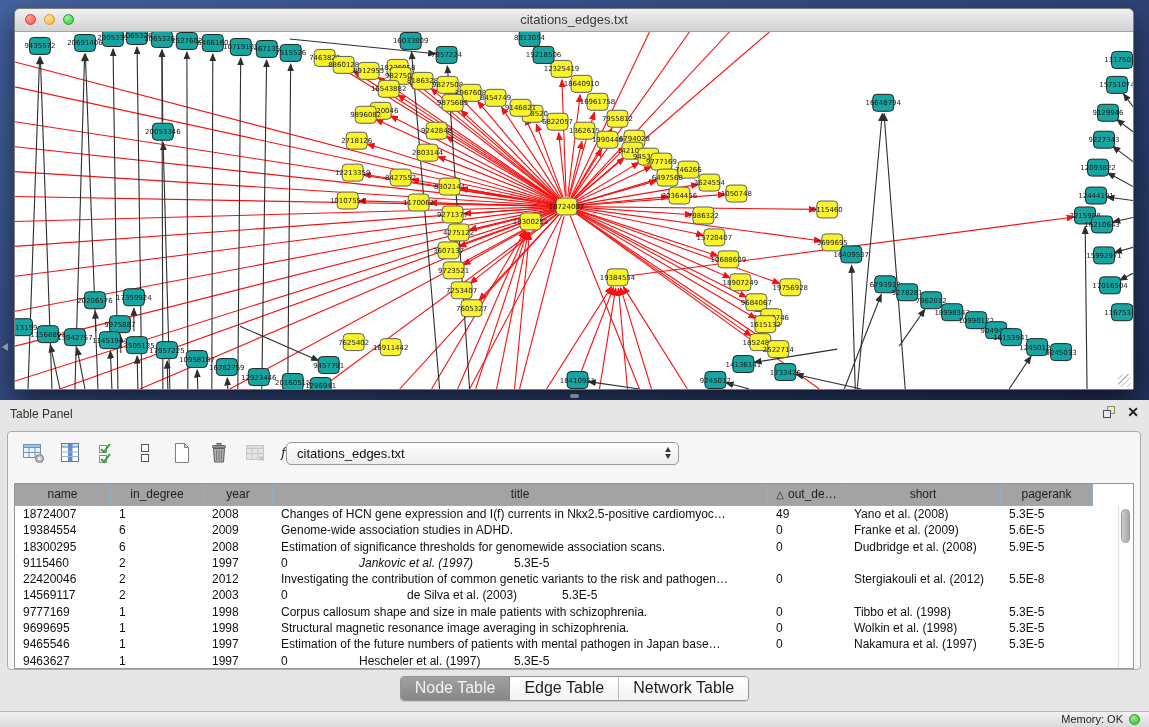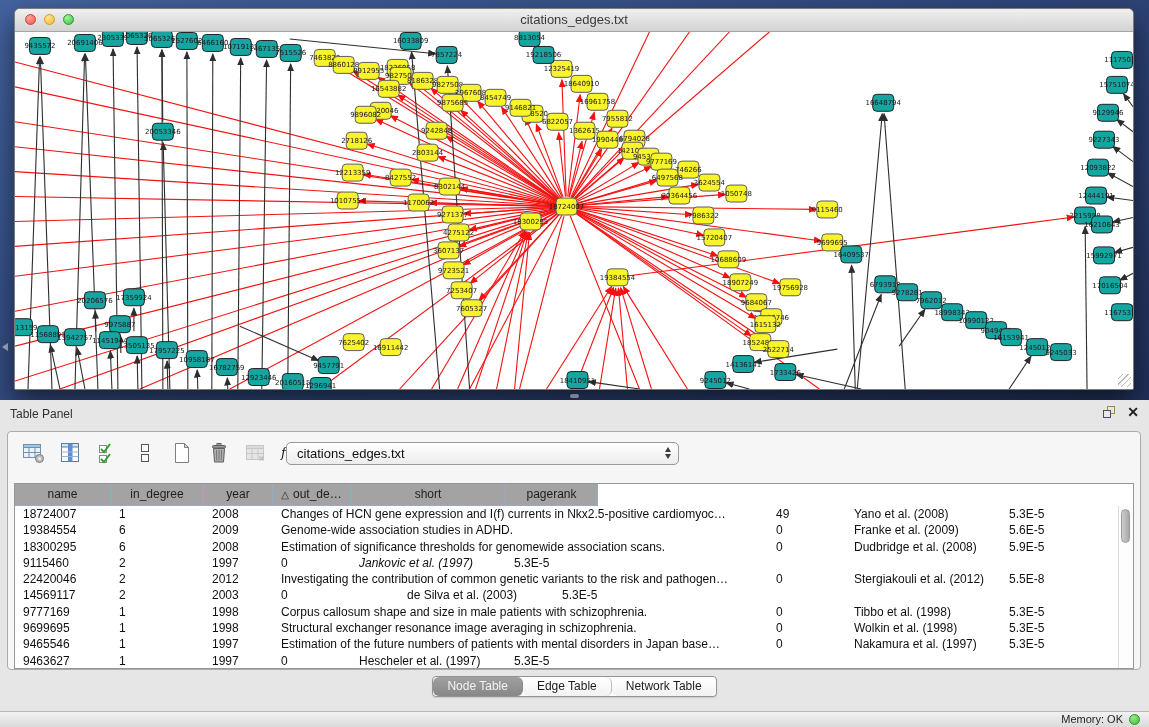--- a/index.html
+++ b/index.html
@@ -56,22 +56,22 @@
   .sort-glyph{font-size:10px;margin-right:4px;color:#2a2a2a;}
   .trow{display:flex;height:16.3px;line-height:16px;font-size:12px;color:#101010;}
   .td{box-sizing:border-box;padding-left:8px;white-space:nowrap;overflow:hidden;}
   .vscroll{position:absolute;right:0;top:22px;bottom:0;width:14px;background:#fdfdfd;border-left:1px solid #dcdcdc;}
   .vthumb{position:absolute;left:2px;top:3px;width:9px;height:34px;border-radius:5px;
           background:linear-gradient(90deg,#cdcdcd,#a8a8a8);border:1px solid #9a9a9a;box-sizing:border-box;}
 
   .tabs-row{position:absolute;left:0;top:276px;width:100%;display:flex;justify-content:center;}
   .seg{display:inline-flex;border:1px solid #949494;border-radius:4px;overflow:hidden;background:#fff;
        box-shadow:0 1px 1px rgba(0,0,0,.12);}
-  .seg-btn{padding:2px 14px 3px 14px;font-size:12px;color:#1d1d1d;background:linear-gradient(#ffffff,#f2f2f2);
-           border-right:1px solid #bdbdbd;border-radius:6px;}
+  .seg-btn{padding:2px 14px 3px 14px;font-size:16px;color:#1d1d1d;background:linear-gradient(#ffffff,#f2f2f2);
+           border-right:1px solid #bdbdbd;}
   .seg-btn:last-child{border-right:none;}
   .seg-btn.active{background:linear-gradient(#a0a0a0,#878787);color:#f4f4f4;border-right-color:#8a8a8a;}
 
   .status-bar{position:absolute;left:0;top:711px;width:1149px;height:16px;box-sizing:border-box;
               background:linear-gradient(#f2f2f2,#dadada);border-top:1px solid #b7b7b7;}
   .status-right{position:absolute;right:9px;top:1px;display:flex;align-items:center;gap:6px;
                 font-size:11px;color:#1e1e1e;}
   .mem-dot{width:11px;height:11px;border-radius:50%;box-sizing:border-box;
            background:radial-gradient(circle at 35% 30%,#94ee80,#3eb93a);border:1px solid #2f8f2e;}
 </style>
@@ -808,20 +808,21 @@
         <span class="arr-up"></span>
           <span class="arr-down"></span>
       </span>
     </div>
 
     <div class="table-wrap">
       <div class="thead" id="thead">
           <div class="th" style="width: 96px;">name</div>
           <div class="th" style="width: 93px;">in_degree</div>
           <div class="th" style="width: 69px;">year</div>
+          <div class="th" style="width: 495px;">title</div>
           <div class="th" style="width: 78px;"><span class="sort-glyph">△</span>out_de…</div>
           <div class="th" style="width: 155px;">short</div>
           <div class="th" style="width: 92px;">pagerank</div>
           <div class="th filler"></div>
         </div>
       <div id="tbody">
           <div class="trow">
             <div class="td" style="width: 96px;">18724007</div>
             <div class="td" style="width: 93px;">1</div>
             <div class="td" style="width: 69px;">2008</div>
@@ -879,30 +880,30 @@
             <div class="td" style="width: 69px;">1998</div>
             <div class="td" style="width: 495px;">Corpus callosum shape and size in male patients with schizophrenia.</div>
             <div class="td" style="width: 78px;">0</div>
             <div class="td" style="width: 155px;">Tibbo et al. (1998)</div>
             <div class="td" style="width: 92px;">5.3E-5</div>
           </div>
           <div class="trow">
             <div class="td" style="width: 96px;">9699695</div>
             <div class="td" style="width: 93px;">1</div>
             <div class="td" style="width: 69px;">1998</div>
-            <div class="td" style="width: 495px;">Structural exchanger resonance image averaging in schizophrenia.</div>
+            <div class="td" style="width: 495px;">Structural magnetic resonance image averaging in schizophrenia.</div>
             <div class="td" style="width: 78px;">0</div>
             <div class="td" style="width: 155px;">Wolkin et al. (1998)</div>
             <div class="td" style="width: 92px;">5.3E-5</div>
           </div>
           <div class="trow">
             <div class="td" style="width: 96px;">9465546</div>
             <div class="td" style="width: 93px;">1</div>
             <div class="td" style="width: 69px;">1997</div>
-            <div class="td" style="width: 495px;">Estimation of the future numbers of patients with mental disorders in Japan base…</div>
+            <div class="td" style="width: 495px;">Estimation of the future numbers of patients with mental pathogen in Japan base…</div>
             <div class="td" style="width: 78px;">0</div>
             <div class="td" style="width: 155px;">Nakamura et al. (1997)</div>
             <div class="td" style="width: 92px;">5.3E-5</div>
           </div>
           <div class="trow">
             <div class="td" style="width: 96px;">9463627</div>
             <div class="td" style="width: 93px;">1</div>
             <div class="td" style="width: 69px;">1997</div>
             <div class="td" style="width: 78px;">0</div>
             <div class="td" style="width: 155px;">Hescheler et al. (1997)</div>

